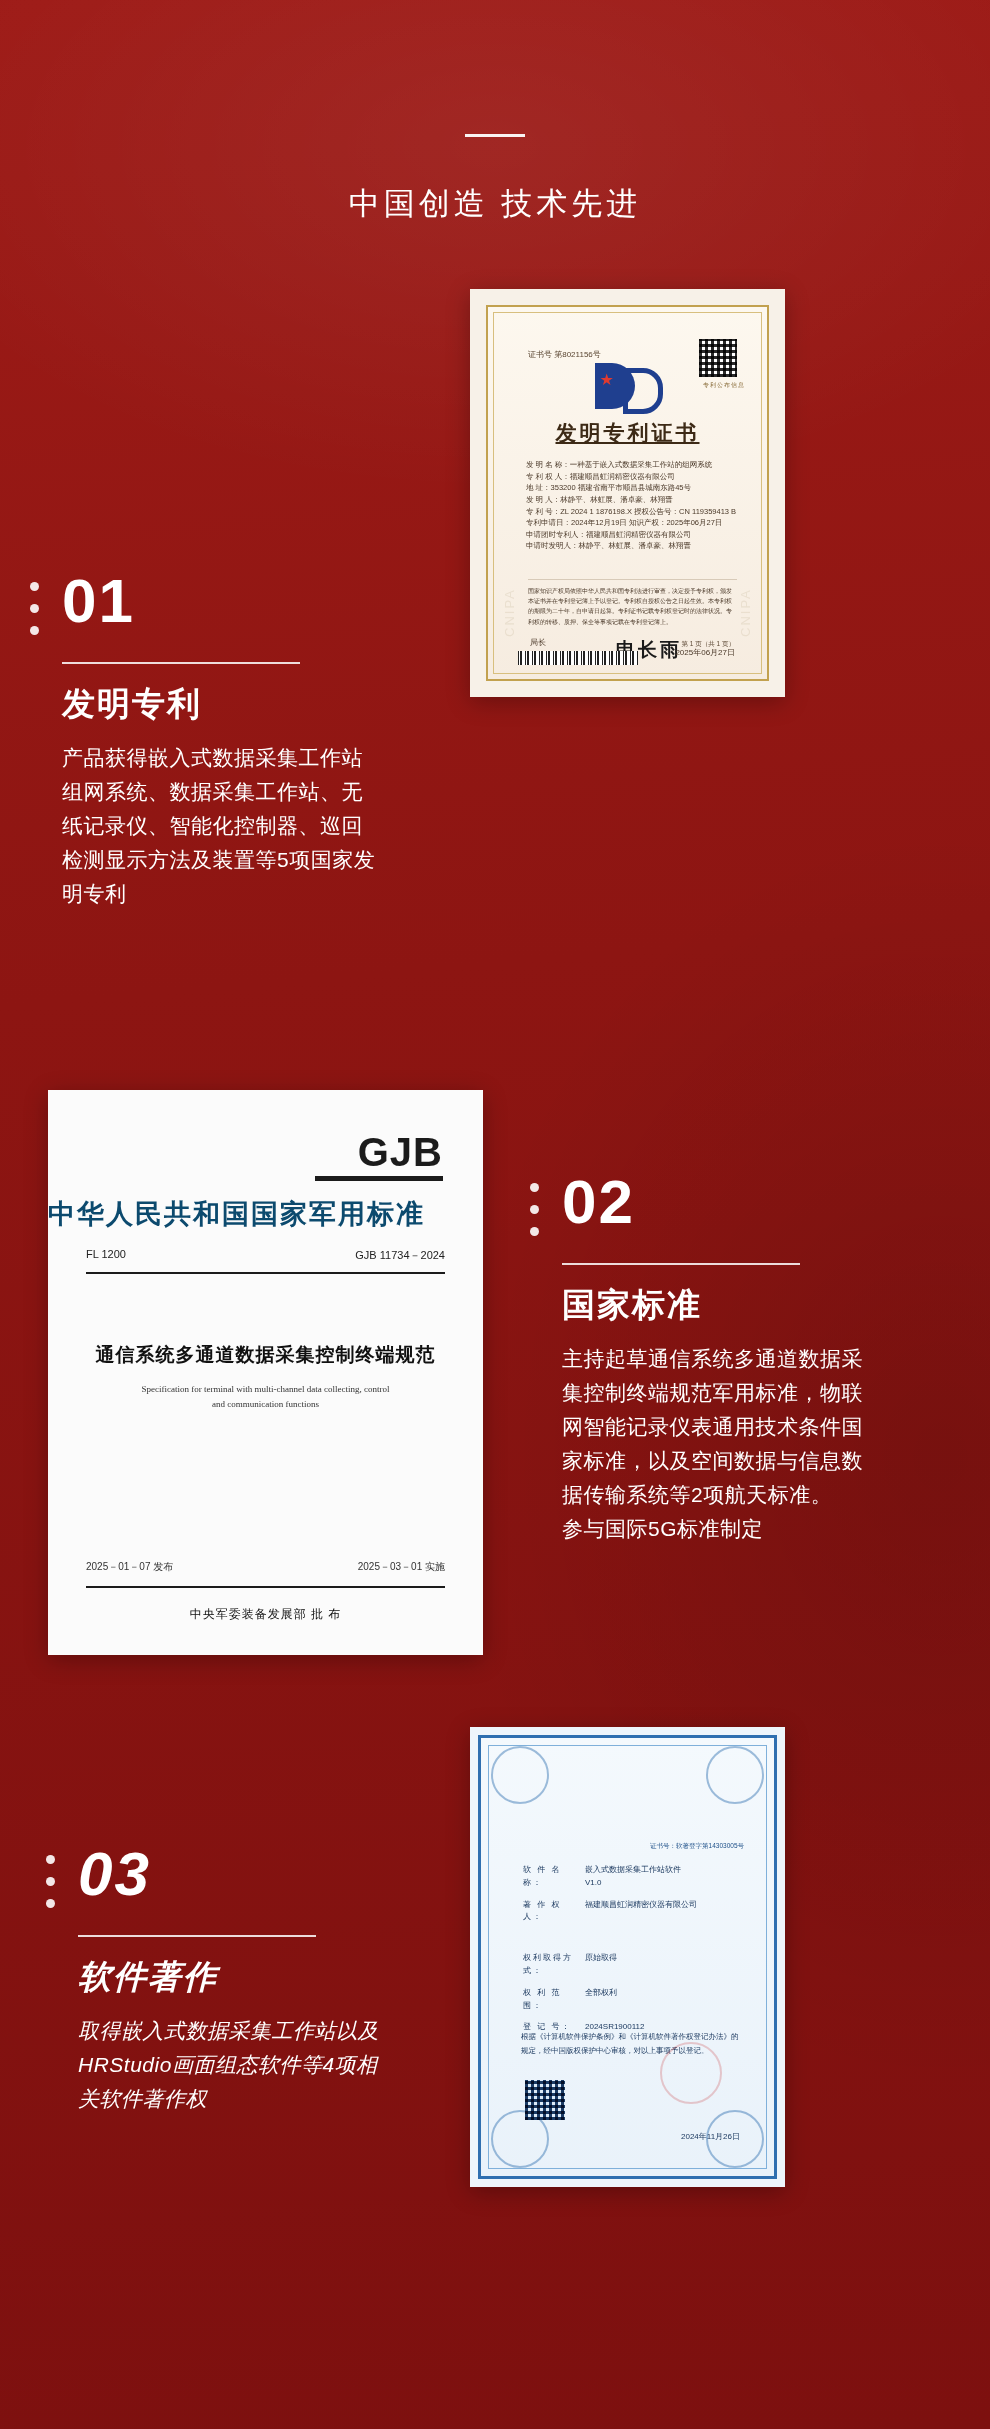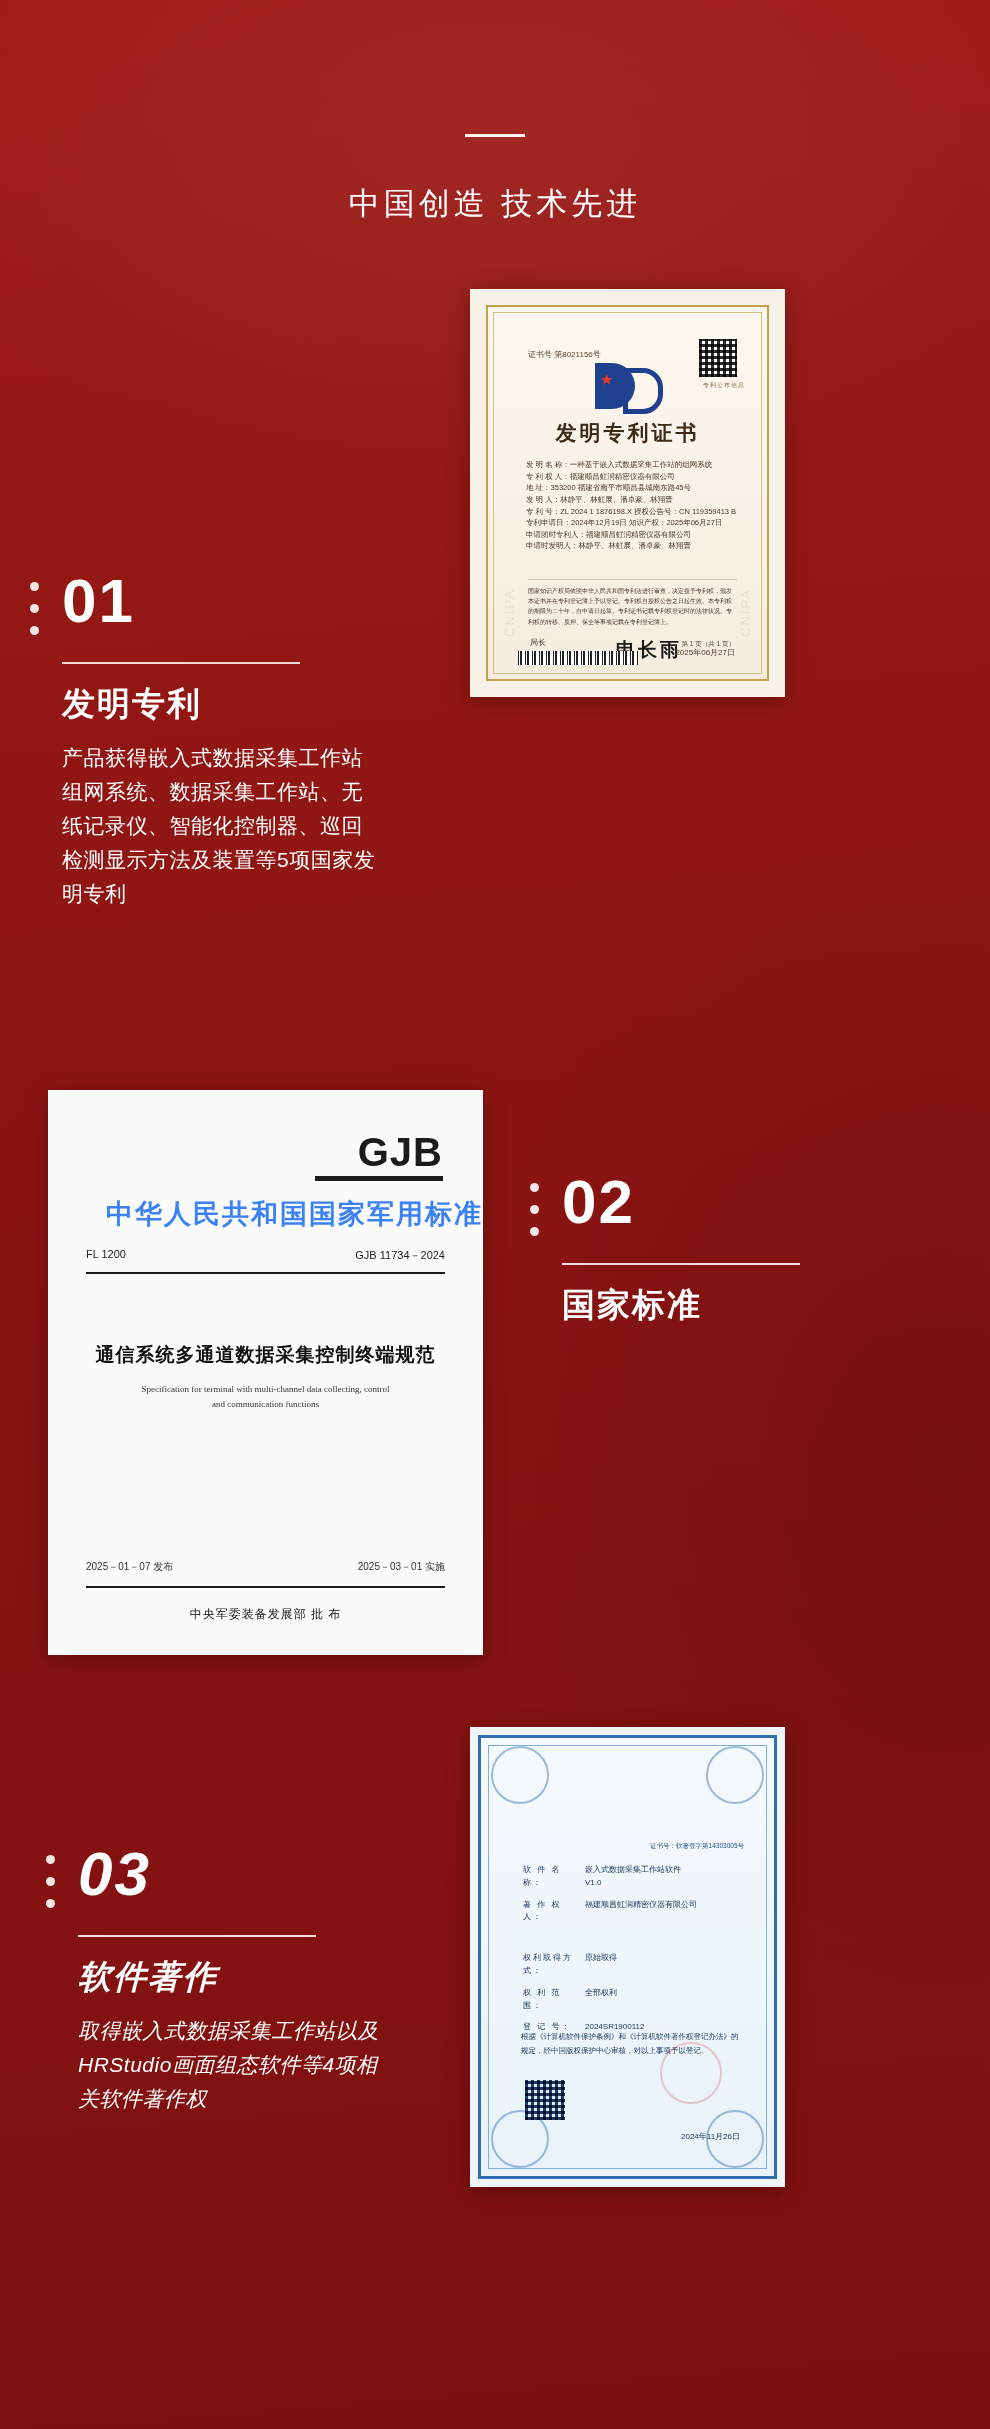--- a/index.html
+++ b/index.html
@@ -175,20 +175,21 @@
     position:absolute; left:28px; top:5px;
     width:30px; height:36px;
     border:5px solid #1f3f8f;
     border-radius: 0 20px 20px 0;
   }
   .c1-title {
     position:absolute; left:0; right:0; top:112px;
     text-align:center;
     font-size:21px; font-weight:bold; color:#3d2a16;
     letter-spacing:3px;
+    text-decoration:underline;
   }
   .c1-lines { position:absolute; left:38px; right:26px; top:152px; }
   .c1-line {
     font-size:7.5px; color:#4a3828; line-height:1.55;
     white-space:nowrap; overflow:hidden;
   }
   .c1-note {
     position:absolute; left:40px; right:30px; top:272px;
     font-size:6px; color:#4a3828; line-height:1.7;
     border-top:1px solid rgba(120,90,50,0.25);
@@ -225,22 +226,22 @@
     font-size:40px; font-weight:bold; color:#1b1b1b;
     letter-spacing:1px;
     text-align:center;
   }
   .c2-gjb-bar {
     position:absolute; right:40px; top:86px;
     width:128px; height:5px; background:#1b1b1b;
   }
   .c2-main-title {
     position:absolute; left:0; right:0; top:106px;
-    text-align:right;
-    font-size:27px; font-weight:bold; color:#3b82f6;
+    text-align:left;
+    font-size:27px; font-weight:bold; color:#0c4a6e;
     letter-spacing:2px;
   }
   .c2-meta {
     position:absolute; left:38px; right:38px; top:158px;
     display:flex; justify-content:space-between;
     font-size:11px; color:#222;
   }
   .c2-rule {
     position:absolute; left:38px; right:38px; top:182px;
     height:2px; background:#1b1b1b;
@@ -425,20 +426,22 @@
     <div class="num-row">
       <div class="dots">
         <span></span>
           <span></span>
           <span></span>
       </div>
       <div class="num">02</div>
     </div>
     <div class="rule"></div>
     <div class="block-title">国家标准</div>
+    <div class="block-body" style="white-space:pre-line;">主持起草通信系统多通道数据采集控制终端规范军用标准，物联网智能记录仪表通用技术条件国家标准，以及空间数据与信息数据传输系统等2项航天标准。
+参与国际5G标准制定</div>
   </div>
 
   <div class="block-text" style="left:46px; top:1845px;font-style:italic;">
     <div class="num-row">
       <div class="dots">
         <span></span>
           <span></span>
           <span></span>
       </div>
       <div class="num">03</div>

